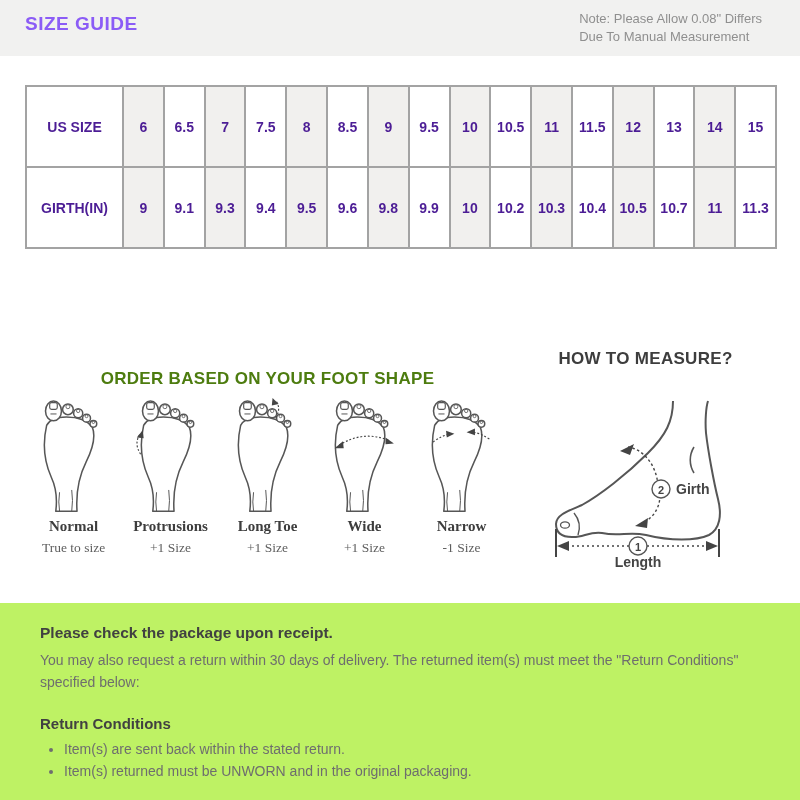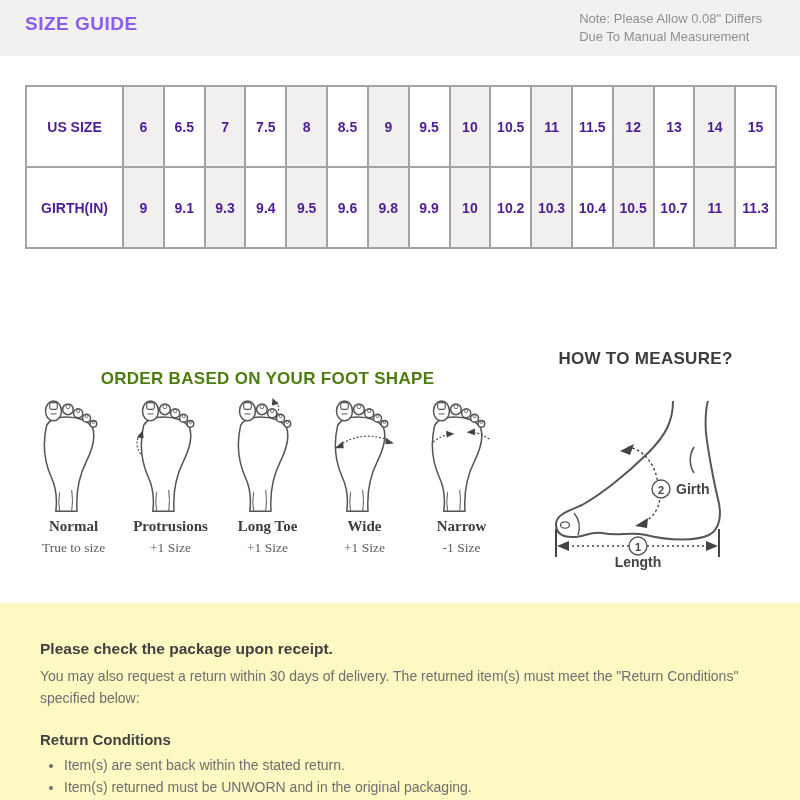--- a/index.html
+++ b/index.html
@@ -41,22 +41,22 @@
     position:absolute;left:25px;top:398px;width:485px;display:flex;
   }
   .foot-item{width:97px;display:flex;flex-direction:column;align-items:center;font-family:Liberation Serif, serif;}
   .foot-item svg{width:78px;height:114px;display:block;}
   .foot-name{margin-top:6px;font-size:15px;font-weight:700;color:#3d3d3d;}
   .foot-advice{margin-top:5px;font-size:13.5px;color:#5e5e5e;}
   .measure-diagram{position:absolute;left:548px;top:395px;width:195px;height:175px;}
   .measure-diagram svg{width:195px;height:175px;display:block;}
   
   .return-panel{
-    position:absolute;left:0;top:603px;width:800px;height:197px;background:#fef9c3;
-    box-sizing:border-box;padding:37px 40px 0 40px;color:#6e6e6e;
+    position:absolute;left:0;top:603px;width:800px;height:197px;background:#bef264;
+    box-sizing:border-box;padding:21px 40px 0 40px;color:#6e6e6e;
   }
   .return-heading{font-size:15.5px;font-weight:700;color:#414141;margin:0 0 8px 0;}
   .return-text{font-size:14px;line-height:21.5px;margin:0;max-width:720px;}
   .conditions-heading{font-size:15px;font-weight:700;color:#414141;margin:22px 0 6px 0;}
   .conditions-list{margin:0;padding:0 0 0 24px;font-size:14px;line-height:22px;}
   .conditions-list li{margin:0;}
 </style>
 </head>
 <body>
 

